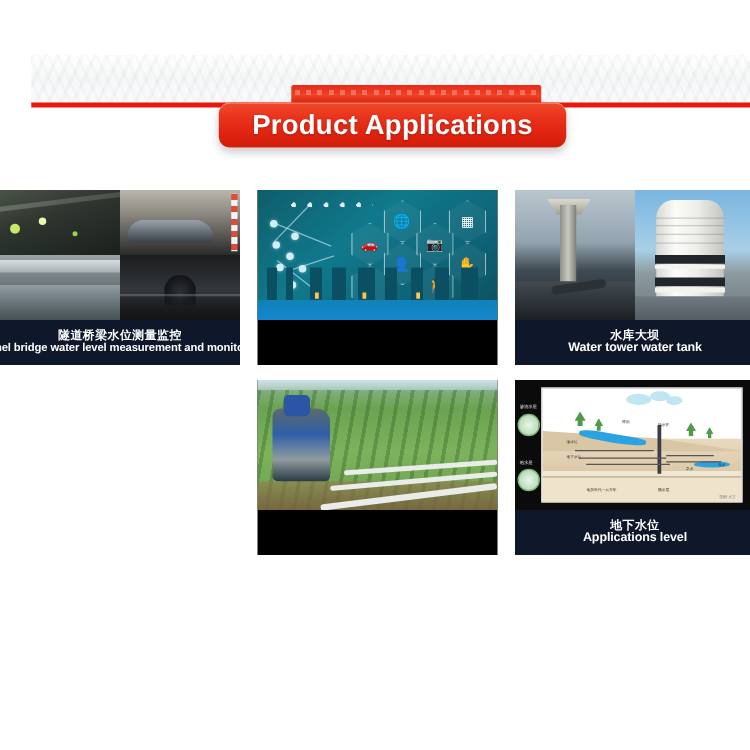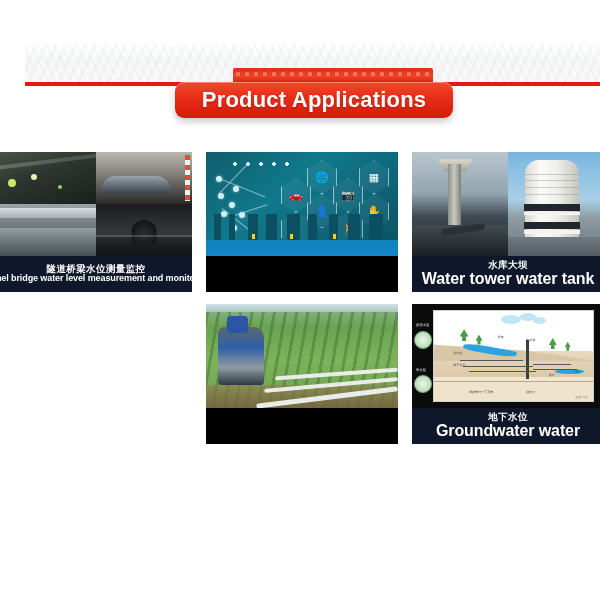--- a/index.html
+++ b/index.html
@@ -54,21 +54,21 @@
   .panel.c0 { left: 0px; }   .panel.c1 { left: 206px; } .panel.c2 { left: 412px; }
   .panel.r0 { top: 0px; }    .panel.r1 { top: 152px; }
   .panel .art { position: absolute; left:0; top:0; width:192px; height:104px; overflow:hidden; }
   .panel .caption {
     position: absolute; left: 0; bottom: 0; width: 192px; height: 36px;
     background: #0f172a;
     display: flex; flex-direction: column; align-items: center; justify-content: center;
     line-height: 1.06;
   }
   .cap-cn { color:#ffffff; font-size: 9.5px; font-weight: bold; letter-spacing: .4px; }
-  .cap-en { color:#ffffff; font-size: 16px; font-weight: bold; letter-spacing: -.1px; white-space: nowrap; }
+  .cap-en { color:#ffffff; font-size: 10px; font-weight: bold; letter-spacing: -.1px; white-space: nowrap; }
   .panel.c0.r0 .cap-en { font-size: 9px; }
   .panel.c1.r0 .cap-en, .panel.c0.r1 .cap-en { font-size: 12px; }
 
   
   .tq { position:absolute; width:50%; height:50%; overflow:hidden; }
   .tq1 { left:0; top:0; background:linear-gradient(160deg,#4a5347 0%, #2f3630 40%, #1a1f1b 100%); }
   .tq2 { left:50%; top:0; background:linear-gradient(180deg,#b9b6ae 0%, #8e8b83 35%, #2a2a2a 100%); }
   .tq3 { left:0; top:50%; background:linear-gradient(180deg,#9aa3a6 0%, #6e7779 45%, #3d4446 100%); }
   .tq4 { left:50%; top:50%; background:linear-gradient(180deg,#1b1d1f 0%, #34383a 55%, #0d0f10 100%); }
   .tq1::before { content:""; position:absolute; left:-10%; top:14%; width:130%; height:8%;
@@ -358,18 +358,18 @@
             <span class="gw-lbl" style="left:22%; bottom:8%;">地质年代一百万年</span>
             <span class="gw-lbl" style="left:58%; bottom:8%;">隔水层</span>
             <span class="gw-lbl" style="left:72%; bottom:26%;">泉水</span>
             <span class="gw-lbl" style="left:88%; bottom:30%;">河水</span>
             <span class="gw-credit">图解·水文</span>
           </div>
         </div>
       </div>
       <div class="caption">
         <span class="cap-cn">地下水位</span>
-        <span class="cap-en">Groundwater water</span>
+        <span class="cap-en">Applications level</span>
       </div>
     </div>
 
   </div>
 </div>
 
 </body></html>

